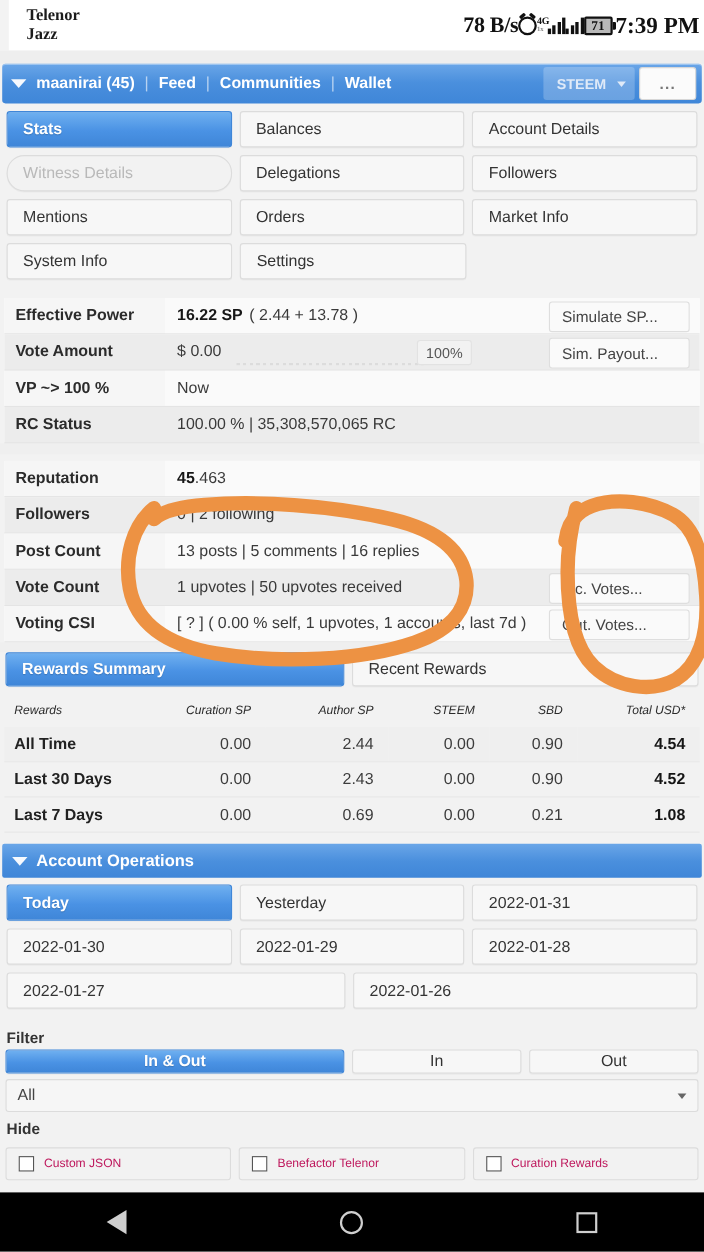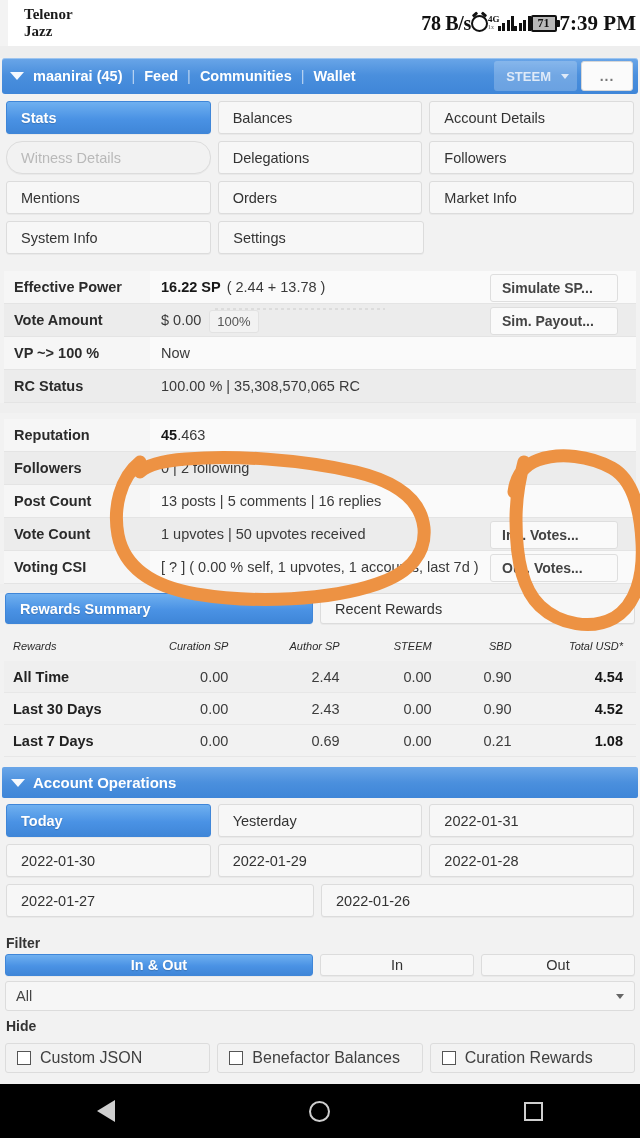--- a/index.html
+++ b/index.html
@@ -116,28 +116,28 @@
     width:146px; height:33px; display:flex; align-items:center;
     padding-left:10px; font-size:14.5px; font-weight:bold; color:#2b2b2b;
     background:#f6f6f6; border-bottom:1px solid #e4e4e4;
   }
   .sval{
     flex:1; height:33px; display:flex; align-items:center; gap:0;
     padding-left:11px; font-size:14.5px; color:#3a3a3a;
     background:#fafafa; border-bottom:1px solid #e4e4e4;
   }
   .sval b{ color:#171717; font-weight:bold; }
-  .sideblock{ position:absolute; right:18px; top:3px;font-weight:bold; }
+  .sideblock{ position:absolute; right:9px; top:3px; }
   .sbtn{
     width:128px; height:28px; background:#fafafa; border:1px solid #dedede;
     border-radius:3px; color:#444; font-size:14px;
     display:flex; align-items:center; padding-left:11px;
   }
   .rowgap{ height:10px; background:#efefef; }
-  .progwrap{ display:flex; align-items:flex-start; margin-left:14px;flex-direction:column; }
+  .progwrap{ display:flex; align-items:flex-end; margin-left:14px; }
   .progline{
     width:170px; height:2px;
     background:repeating-linear-gradient(90deg,#dcdcdc 0 3px,transparent 3px 6px);
   }
   .progpct{
     margin-left:-6px; background:#f2f2f2; border:1px solid #e2e2e2;
     border-radius:3px; font-size:13px; color:#555; padding:3px 7px;
   }
 
   
@@ -176,21 +176,21 @@
   }
   .selrow .tinycaret{
     margin-left:auto; width:0;height:0;
     border-left:4px solid transparent;border-right:4px solid transparent;
     border-top:5px solid #666;
   }
   .chkrow{ display:flex; gap:7px; padding:6px 5px 0 5px; }
   .chkbtn{
     flex:1 1 0; height:30px; background:#f2f2f2; border:1px solid #dcdcdc;
     border-radius:3px; display:flex; align-items:center; gap:9px;
-    padding-left:11px; font-size:16px; color:#404040;
+    padding-left:11px; font-size:11px; color:#be185d;
   }
   .chkbox{ width:14px; height:14px; border:1.5px solid #555; background:#fff;}
 
   .tabrow3 .gbtn{ height:22px; }
   .tabrow3 .gbtn:first-child{ flex:0 0 308px; justify-content:center; padding-left:0;}
   .tabrow3 .gbtn:not(:first-child){ justify-content:center; padding-left:0;}
 
   
   .annot{ position:absolute; left:0; top:0; width:640px; height:1138px; pointer-events:none; }
 
@@ -437,21 +437,21 @@
     </div>
 
     <div class="filterlbl">Hide</div>
     <div class="chkrow">
       <div class="chkbtn">
         <span class="chkbox"></span>
         <span>Custom JSON</span>
       </div>
       <div class="chkbtn">
         <span class="chkbox"></span>
-        <span>Benefactor Balances</span>
+        <span>Benefactor Telenor</span>
       </div>
       <div class="chkbtn">
         <span class="chkbox"></span>
         <span>Curation Rewards</span>
       </div>
     </div>
   </div>
 
   <svg class="annot" viewBox="0 0 640 1138">
     <path fill="none" stroke="#ed9243" stroke-width="13" stroke-linecap="round" stroke-linejoin="round" d="M140,462 C120,478 113,508 118,535 C124,566 150,586 196,594

